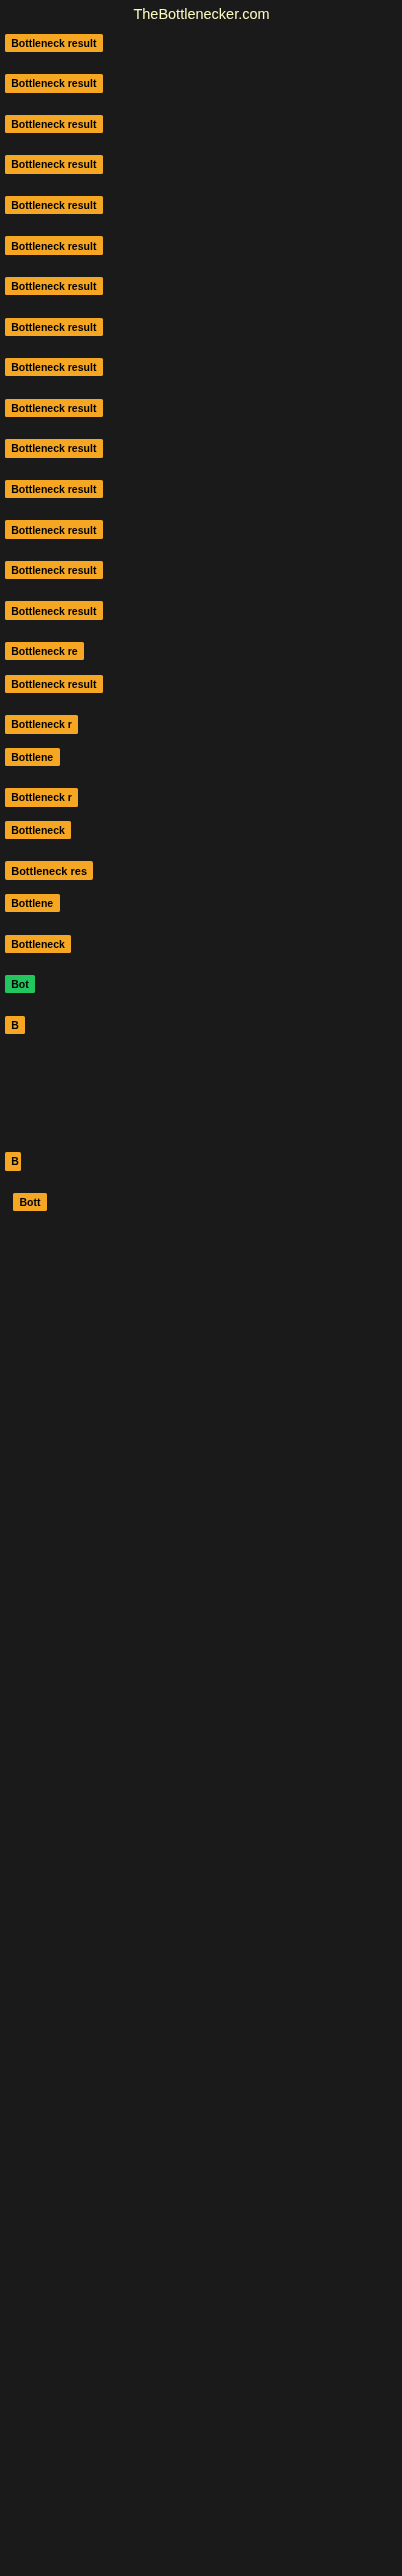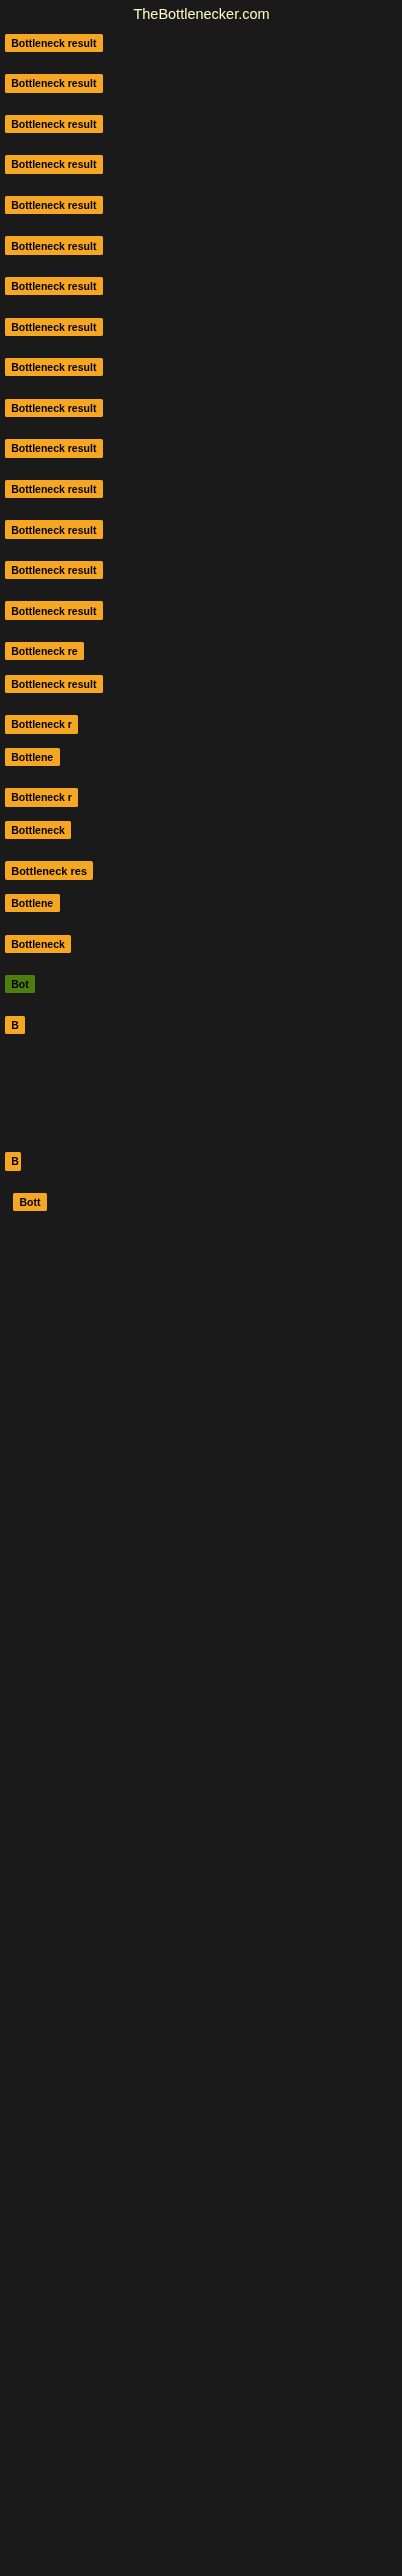--- a/index.html
+++ b/index.html
@@ -47,19 +47,19 @@
     <div style="padding-top: 16px; padding-left: 4.8px; padding-bottom: 3.2px;"><div style="display: inline-block; background-color: rgb(245, 166, 35); color: rgb(0, 0, 0); font-size: 10.5px; font-weight: bold; padding: 3.2px 6.4px; border-radius: 1.6px; white-space: nowrap; overflow: hidden; max-width: 161px;">Bottleneck result</div></div>
     <div style="padding-top: 16px; padding-left: 4.8px; padding-bottom: 3.2px;"><div style="display: inline-block; background-color: rgb(245, 166, 35); color: rgb(0, 0, 0); font-size: 10.5px; font-weight: bold; padding: 3.2px 6.4px; border-radius: 1.6px; white-space: nowrap; overflow: hidden; max-width: 129px; text-align: center;">Bottleneck re</div></div>
     <div style="padding-top: 8px; padding-left: 4.8px; padding-bottom: 3.2px;"><div style="display: inline-block; background-color: rgb(245, 166, 35); color: rgb(0, 0, 0); font-size: 10.5px; font-weight: bold; padding: 3.2px 6.4px; border-radius: 1.6px; white-space: nowrap; overflow: hidden; max-width: 161px;">Bottleneck result</div></div>
     <div style="padding-top: 16px; padding-left: 4.8px; padding-bottom: 3.2px;"><div style="display: inline-block; background-color: rgb(245, 166, 35); color: rgb(0, 0, 0); font-size: 10.5px; font-weight: bold; padding: 3.2px 6.4px; border-radius: 1.6px; white-space: nowrap; overflow: hidden; max-width: 113px;">Bottleneck r</div></div>
     <div style="padding-top: 8px; padding-left: 4.8px; padding-bottom: 3.2px;"><div style="display: inline-block; background-color: rgb(245, 166, 35); color: rgb(0, 0, 0); font-size: 10.5px; font-weight: bold; padding: 3.2px 6.4px; border-radius: 1.6px; white-space: nowrap; overflow: hidden; max-width: 89px;">Bottlene</div></div>
     <div style="padding-top: 16px; padding-left: 4.8px; padding-bottom: 3.2px;"><div style="display: inline-block; background-color: rgb(245, 166, 35); color: rgb(0, 0, 0); font-size: 10.5px; font-weight: bold; padding: 3.2px 6.4px; border-radius: 1.6px; white-space: nowrap; overflow: hidden; max-width: 113px;">Bottleneck r</div></div>
     <div style="padding-top: 8px; padding-left: 4.8px; padding-bottom: 3.2px;"><div style="display: inline-block; background-color: rgb(245, 166, 35); color: rgb(0, 0, 0); font-size: 10.5px; font-weight: bold; padding: 3.2px 6.4px; border-radius: 1.6px; white-space: nowrap; overflow: hidden; max-width: 89px;">Bottleneck</div></div>
     <div style="padding-top: 16px; padding-left: 4.8px; padding-bottom: 3.2px;"><div style="display: inline-block; background-color: rgb(245, 166, 35); color: rgb(0, 0, 0); font-size: 11px; font-weight: bold; padding: 3.2px 6.4px; border-radius: 2px; white-space: nowrap; overflow: hidden; max-width: 129px;">Bottleneck res</div></div>
     <div style="padding-top: 8px; padding-left: 4.8px; padding-bottom: 3.2px;"><div style="display: inline-block; background-color: rgb(245, 166, 35); color: rgb(0, 0, 0); font-size: 10.5px; font-weight: bold; padding: 3.2px 6.4px; border-radius: 1.6px; white-space: nowrap; overflow: hidden; max-width: 89px;">Bottlene</div></div>
     <div style="padding-top: 16px; padding-left: 4.8px; padding-bottom: 3.2px;"><div style="display: inline-block; background-color: rgb(245, 166, 35); color: rgb(0, 0, 0); font-size: 10.5px; font-weight: bold; padding: 3.2px 6.4px; border-radius: 1.6px; white-space: nowrap; overflow: hidden; max-width: 89px;">Bottleneck</div></div>
-    <div style="padding-top: 16px; padding-left: 4.8px; padding-bottom: 3.2px;"><div style="display: inline-block; background-color: #4d7c0f; color: rgb(0, 0, 0); font-size: 10.5px; font-weight: bold; padding: 3.2px 6.4px; border-radius: 1.6px; white-space: nowrap; overflow: hidden; max-width: 56px;">Bot</div></div>
+    <div style="padding-top: 16px; padding-left: 4.8px; padding-bottom: 3.2px;"><div style="display: inline-block; background-color: #22c55e; color: rgb(0, 0, 0); font-size: 10.5px; font-weight: bold; padding: 3.2px 6.4px; border-radius: 1.6px; white-space: nowrap; overflow: hidden; max-width: 56px;">Bot</div></div>
     <div style="padding-top: 16px; padding-left: 4.8px; padding-bottom: 3.2px;"><div style="display: inline-block; background-color: rgb(245, 166, 35); color: rgb(0, 0, 0); font-size: 10.5px; font-weight: bold; padding: 3.2px 6.4px; border-radius: 1.6px; white-space: nowrap; overflow: hidden; max-width: 24px;">B</div></div>
     <div style="padding-top: 32px; padding-left: 4.8px; padding-bottom: 3.2px; height: 64px;"></div>
     <div style="padding-top: 48px; padding-left: 4.8px; padding-bottom: 3.2px;"><div style="display: inline-block; background-color: rgb(245, 166, 35); color: rgb(0, 0, 0); font-size: 10.5px; font-weight: bold; padding: 3.2px 6.4px; border-radius: 1.6px; white-space: nowrap; overflow: hidden; max-width: 16px;">B</div></div>
     <div style="padding-top: 16px; padding-left: 13px; padding-bottom: 3.2px;"><div style="display: inline-block; background-color: rgb(245, 166, 35); color: rgb(0, 0, 0); font-size: 10.5px; font-weight: bold; padding: 3.2px 6.4px; border-radius: 1.6px; white-space: nowrap; overflow: hidden; max-width: 44px;">Bott</div></div>
   </div>
 
 
 </body></html>

